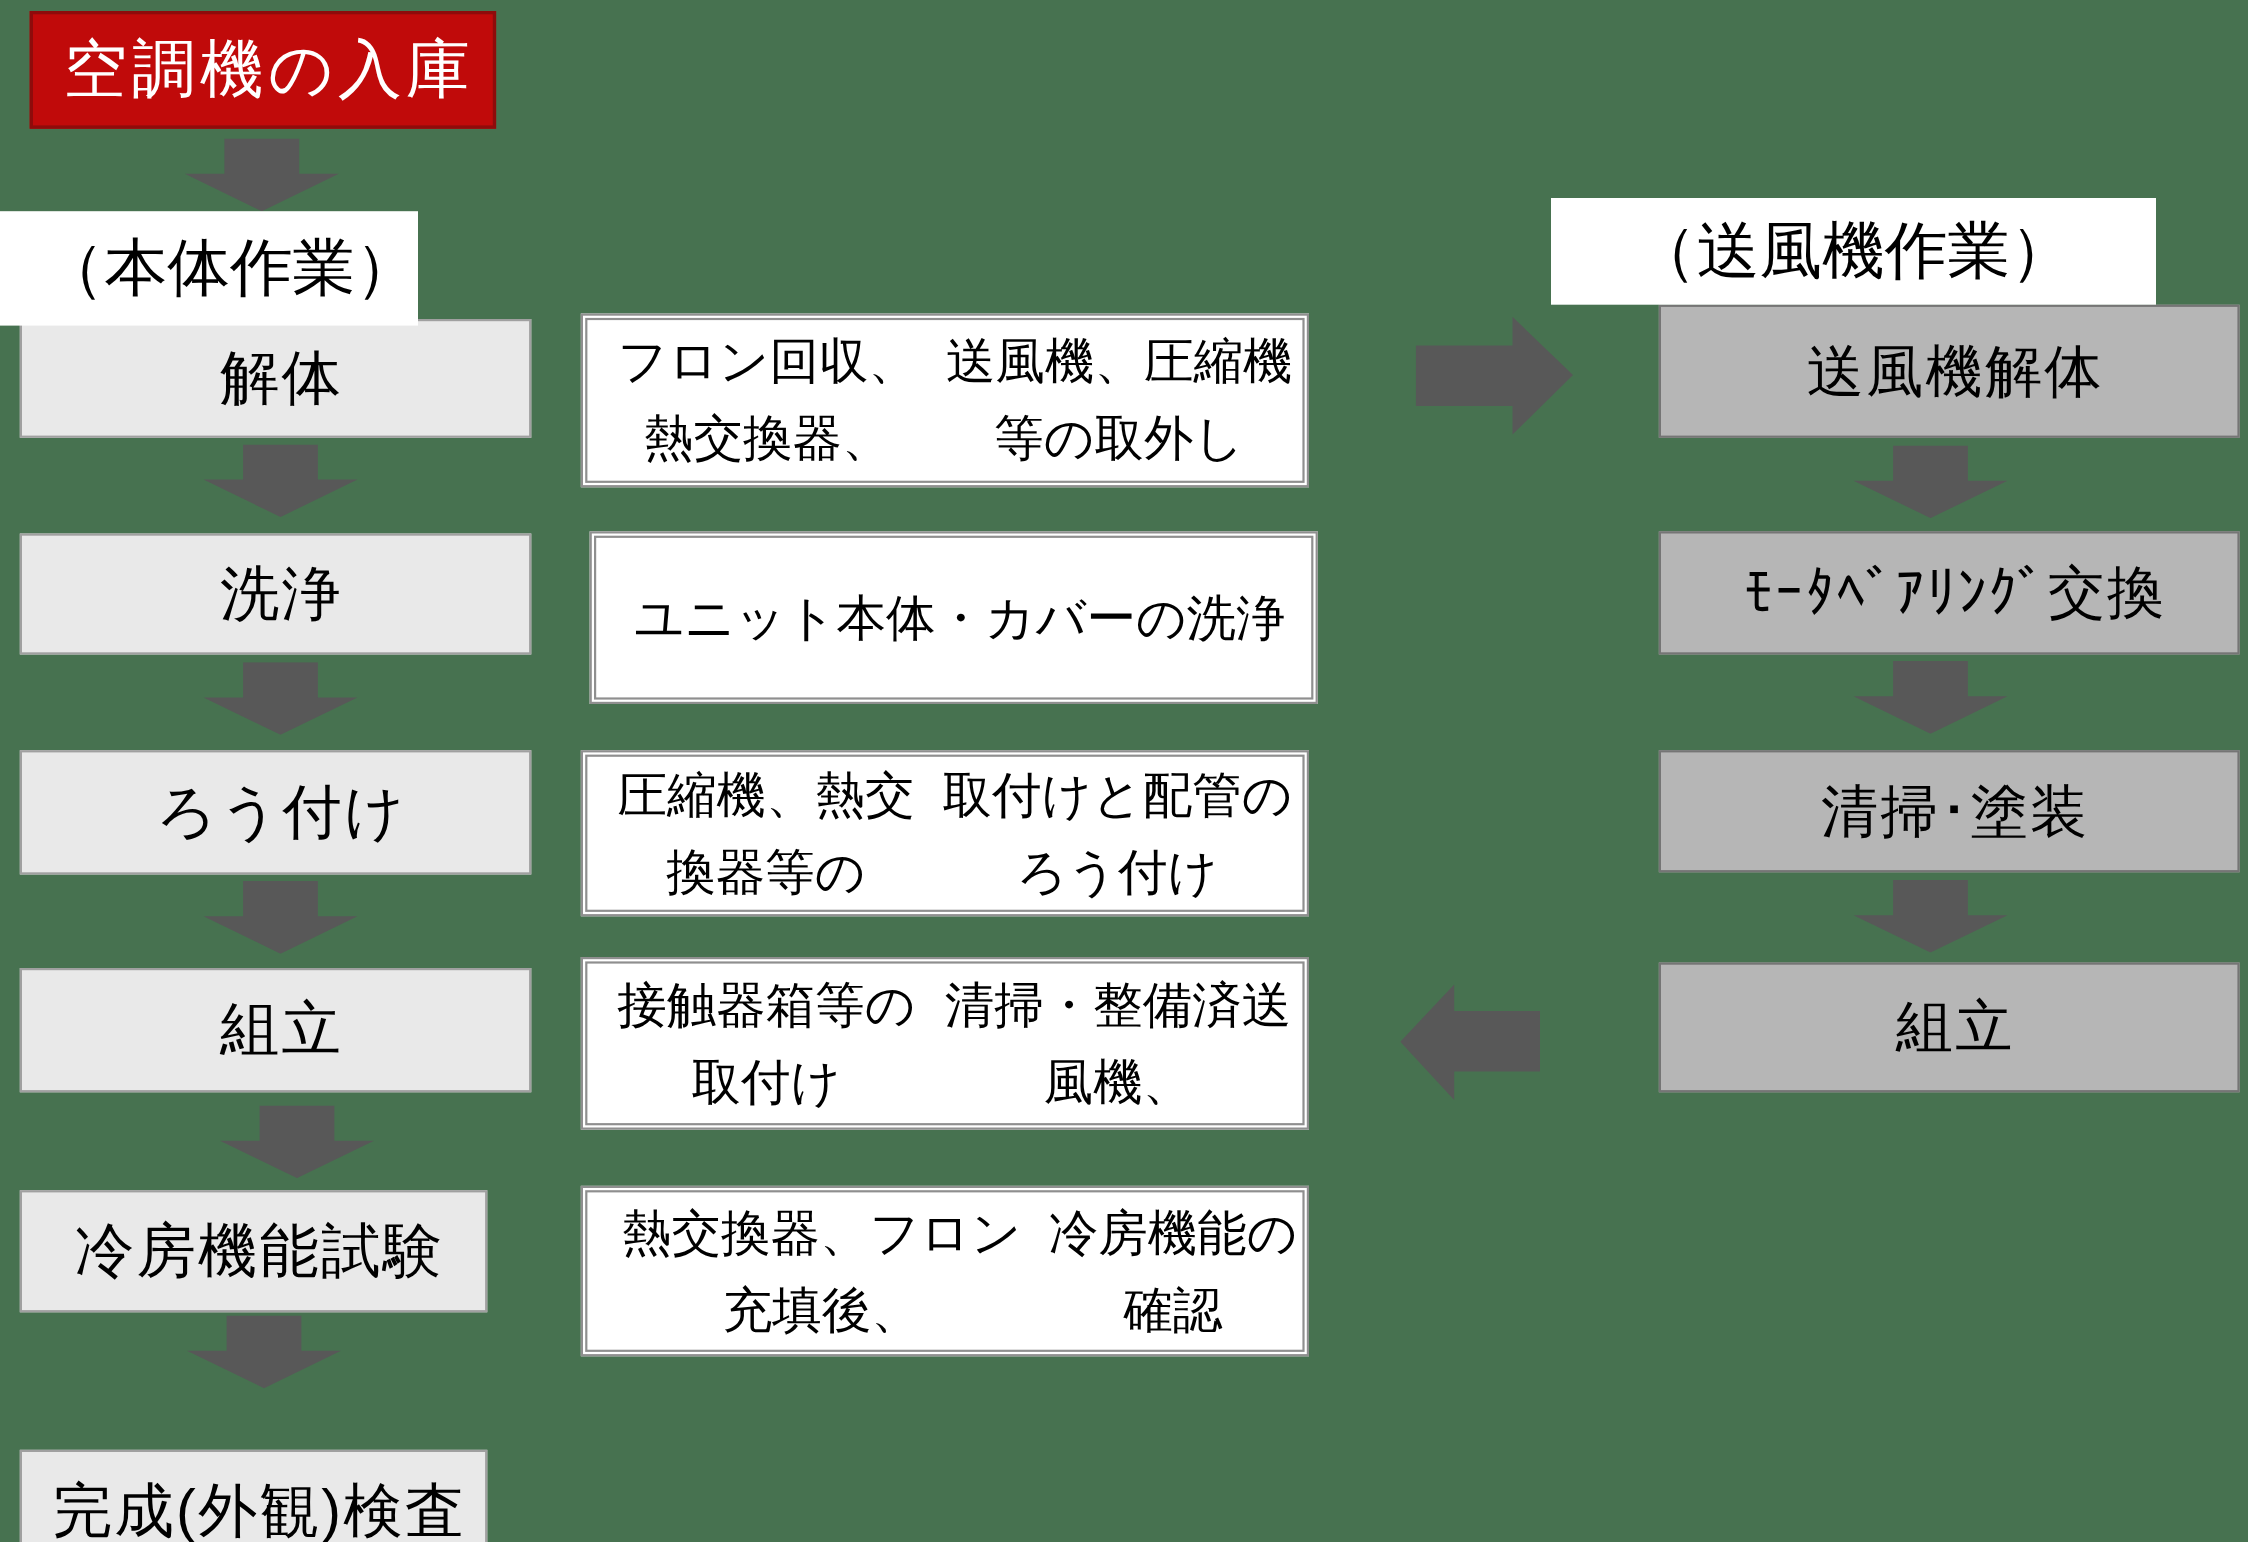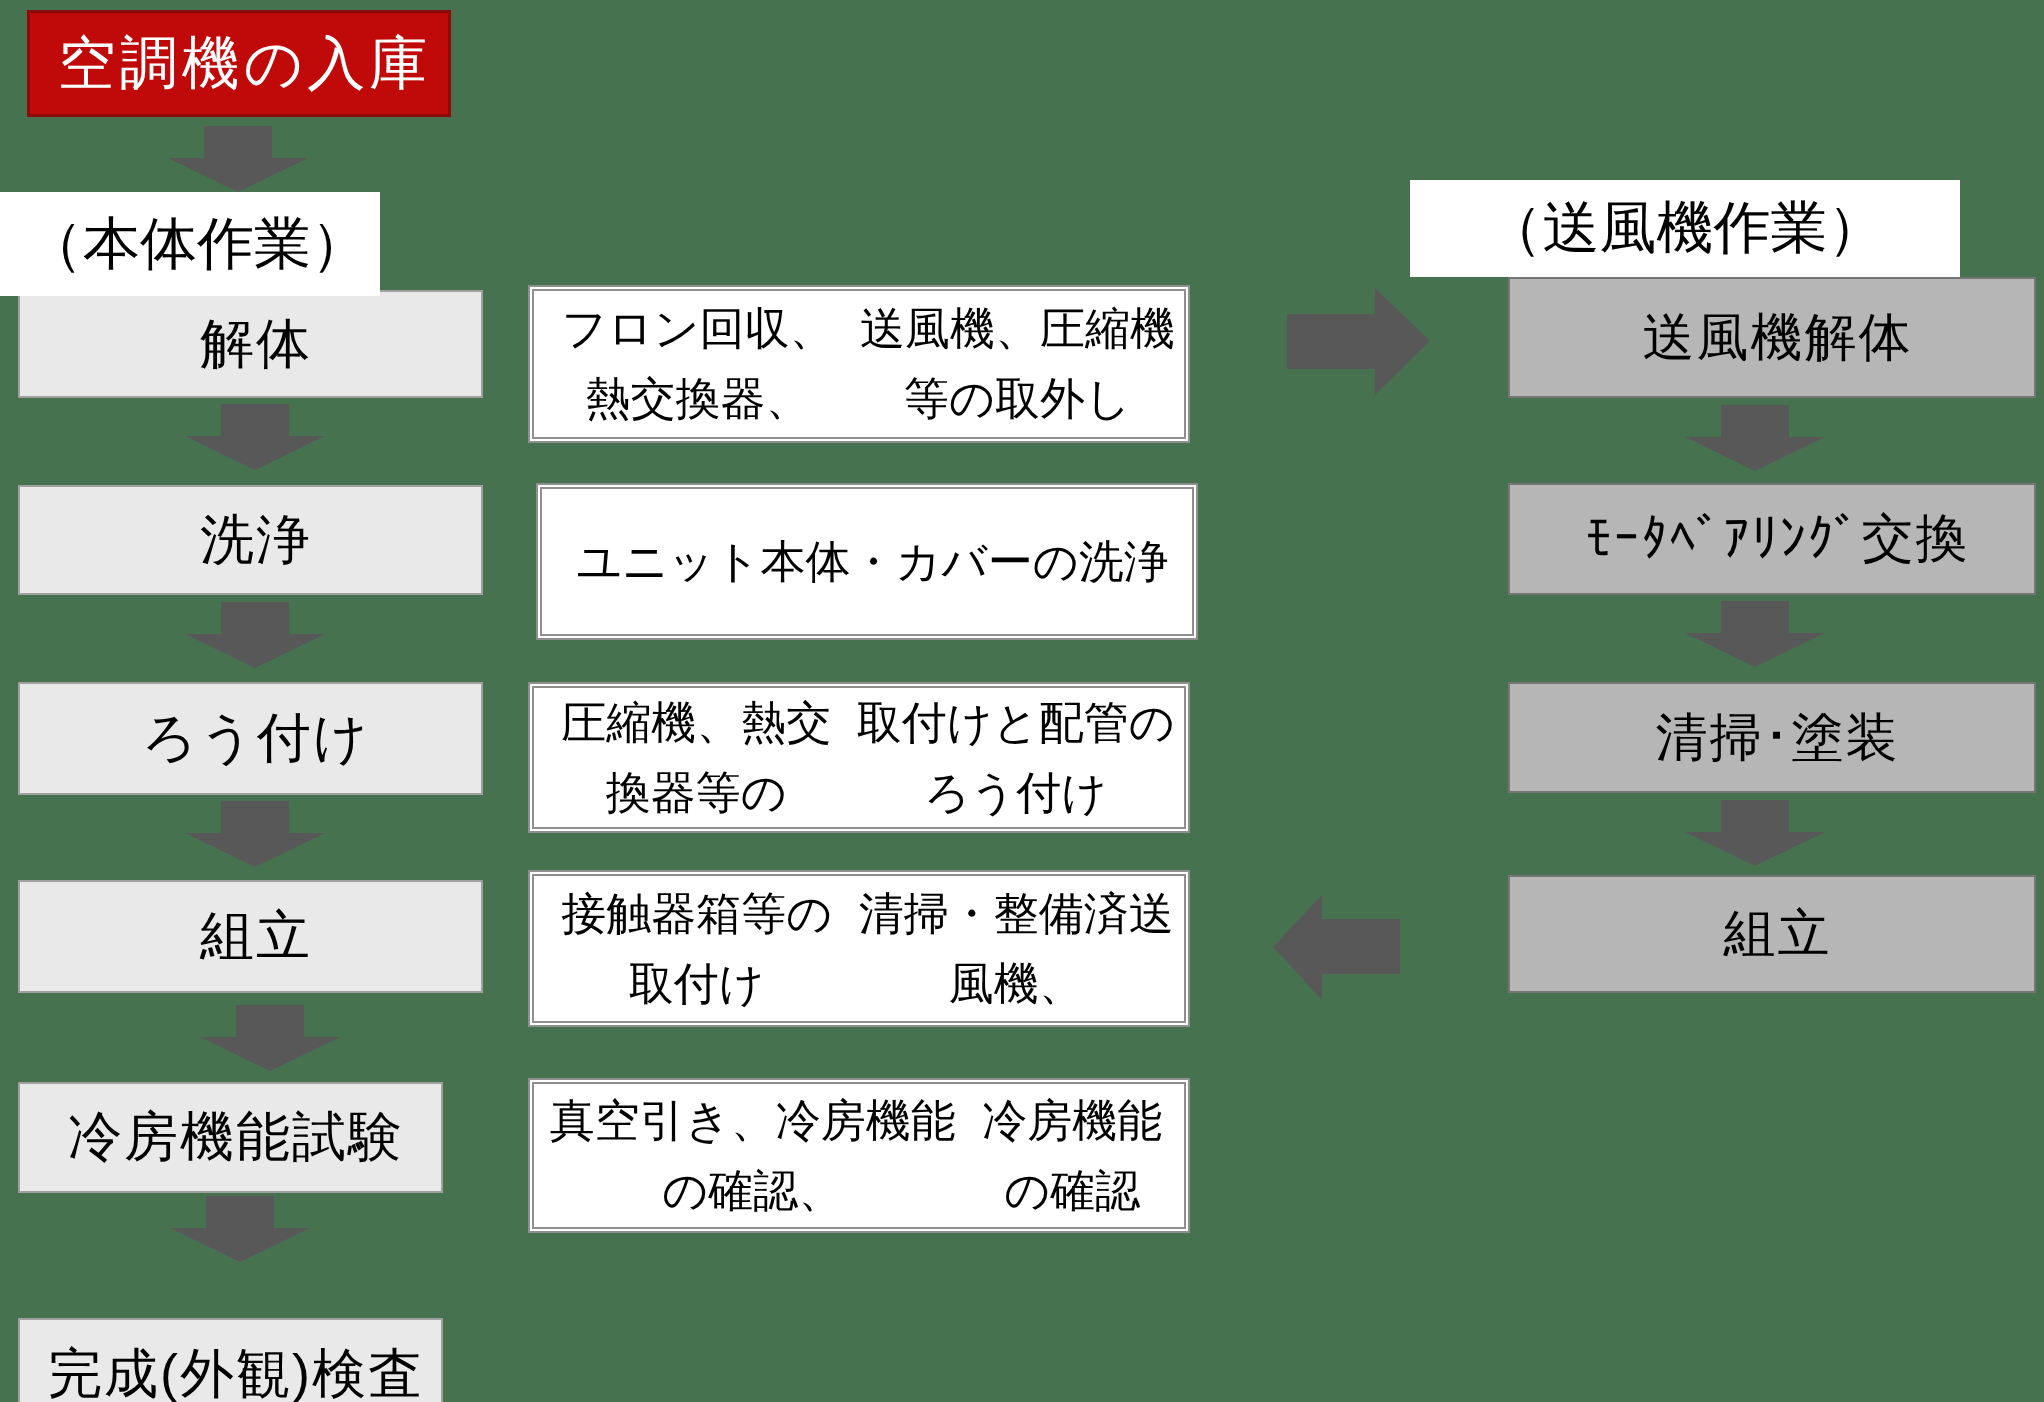--- a/index.html
+++ b/index.html
@@ -42,21 +42,21 @@
     letter-spacing: 4px;
     z-index: 3;
   }
   .col-label {
     background: var(--label-bg);
     font-size: 57px;
     font-weight: 500;
     z-index: 5;
     display: flex; align-items: center;
   }
-  .col-label.left-align { justify-content: center; padding-left: 14px; }
+  .col-label.left-align { justify-content: flex-end; padding-left: 14px; }
   .col-label.centered { justify-content: center; }
   .step-left {
     background: var(--left-bg);
     border: 2px solid var(--left-border);
     font-size: 54px;
     font-weight: 500;
     letter-spacing: 2px;
     z-index: 2;
   }
   .step-right {
@@ -156,21 +156,21 @@
   </div>
   <div class="abs flex-c desc-box" style="left:528px; top:682px; width:662px; height:151px;">
     <span>圧縮機、熱交換器等の</span>
     <span>取付けと配管のろう付け</span>
   </div>
   <div class="abs flex-c desc-box" style="left:528px; top:870px; width:662px; height:157px;">
     <span>接触器箱等の取付け</span>
     <span>清掃・整備済送風機、</span>
   </div>
   <div class="abs flex-c desc-box" style="left:528px; top:1078px; width:662px; height:155px;">
-    <span>真空引き、冷房機能の確認、</span>
+    <span>熱交換器、フロン充填後、</span>
     <span>冷房機能の確認</span>
   </div>
 
   <div class="abs arrow" style="left:1287px; top:288px; width:143px; height:107px;">
     <svg viewBox="0 0 143 107" preserveAspectRatio="none">
         <polygon points="0,26 88,26 88,0 143,53 88,107 88,81 0,81" fill="currentColor"></polygon>
       </svg>
   </div>
   <div class="abs arrow" style="left:1273px; top:895px; width:127px; height:105px;">
     <svg viewBox="0 0 127 105" preserveAspectRatio="none">

